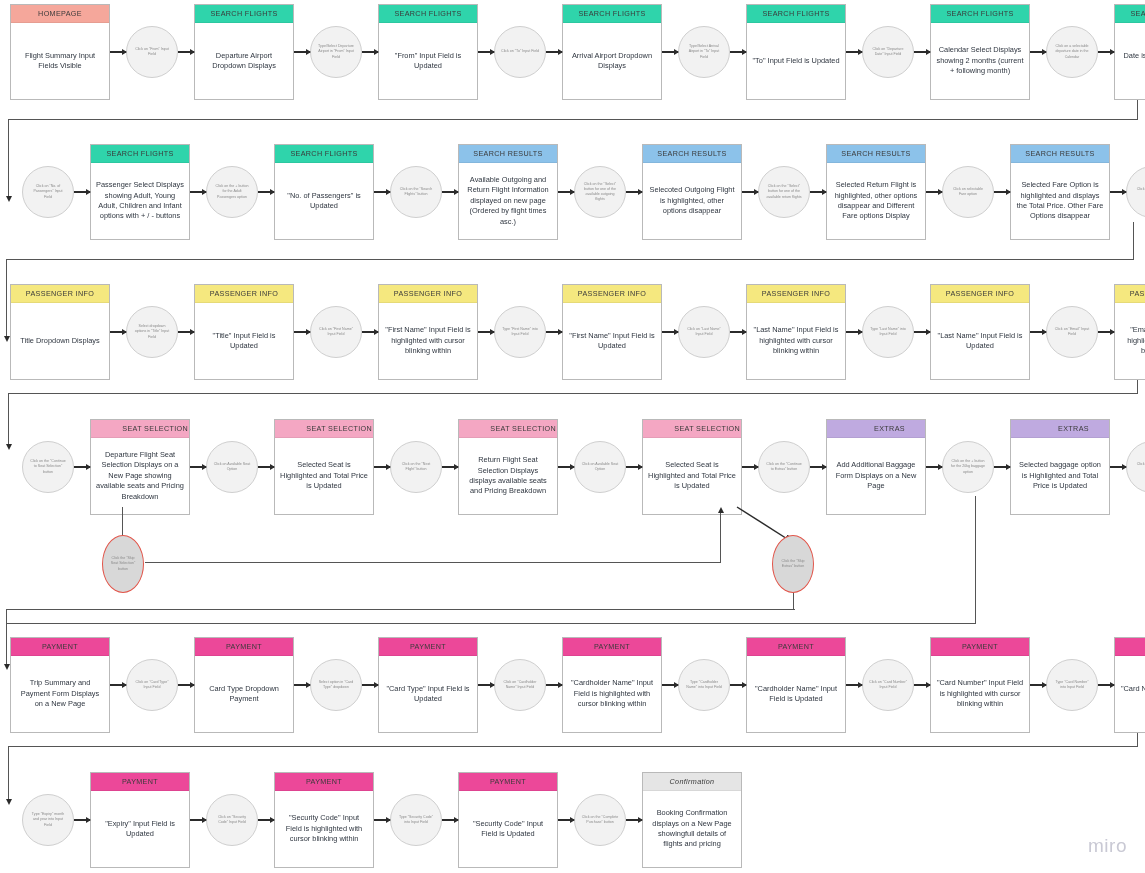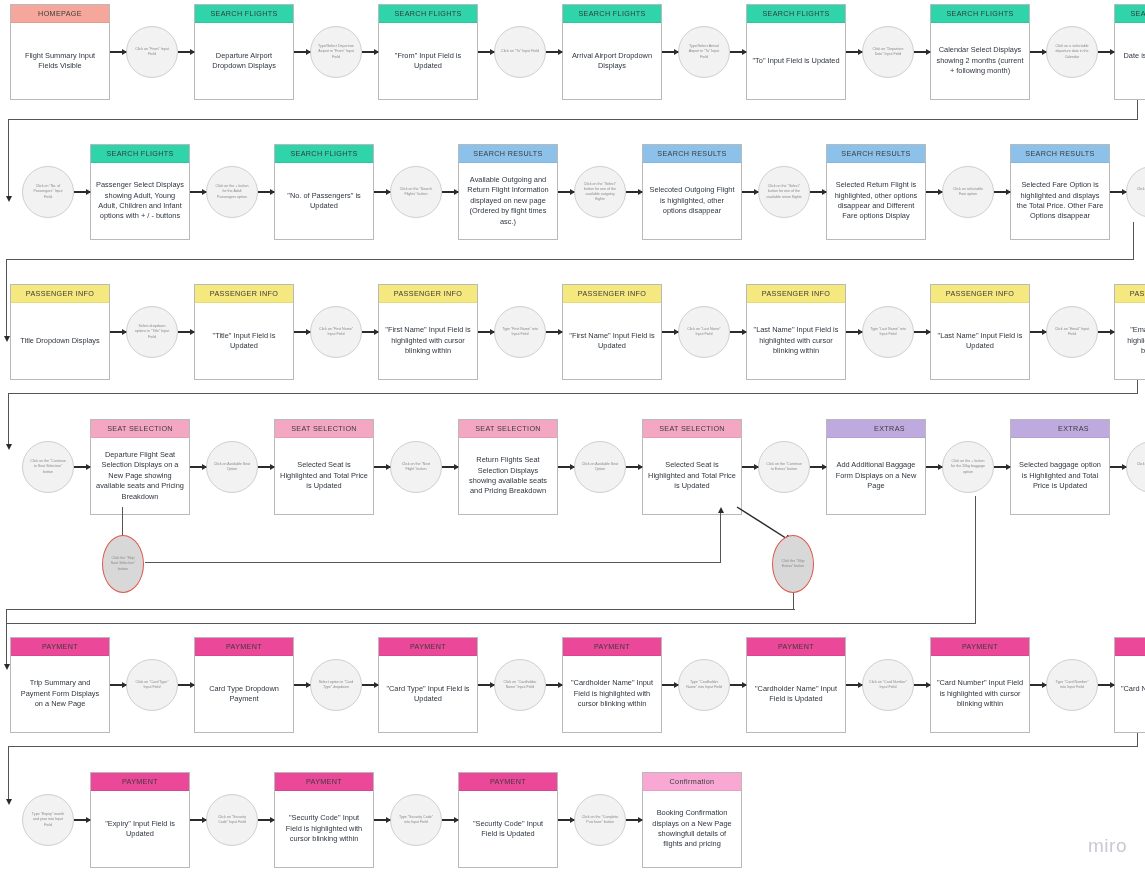--- a/index.html
+++ b/index.html
@@ -50,24 +50,24 @@
     padding:4px 5px;
     font-size:7.4px;
     line-height:10.4px;
     color:#2f3640;
     text-align:center;
   }
   .hdr.homepage        { background:#f5a79b; }
   .hdr.search-flights  { background:#2fd4ab; }
   .hdr.search-results  { background:#8cc2ea; }
   .hdr.passenger-info  { background:#f5e87f; }
-  .hdr.seat-selection  { background:#f4a7c3; }
+  .hdr.seat-selection  { background:#f4a7c3;text-align:right; }
   .hdr.extras          { background:#bfaae0;padding-left:28px; }
   .hdr.payment         { background:#ec4899; }
-  .hdr.confirmation    { background:#f9a8d4; }
+  .hdr.confirmation    { background:#e5e5e5;font-style:italic; }
 
   
   .circ {
     width:52px; height:52px;
     border-radius:50%;
     border:1px solid #cfcfcf;
     background:#f2f2f2;
     color:#8a8a8a;
     display:flex;
     align-items:center;
@@ -389,21 +389,21 @@
       </div>
       <div class="arrow">
         <div class="shaft" style="width: 16px;"></div>
       </div>
       <div class="circ">Click on the "Next Flight" button</div>
       <div class="arrow">
         <div class="shaft" style="width: 16px;"></div>
       </div>
       <div class="card">
         <div class="hdr seat-selection">SEAT SELECTION</div>
-        <div class="body">Return Flights Seat Selection Displays showing available seats and Pricing Breakdown</div>
+        <div class="body">Return Flight Seat Selection Displays displays available seats and Pricing Breakdown</div>
       </div>
       <div class="arrow">
         <div class="shaft" style="width: 16px;"></div>
       </div>
       <div class="circ">Click on Available Seat Option</div>
       <div class="arrow">
         <div class="shaft" style="width: 16px;"></div>
       </div>
       <div class="card">
         <div class="hdr seat-selection">SEAT SELECTION</div>

